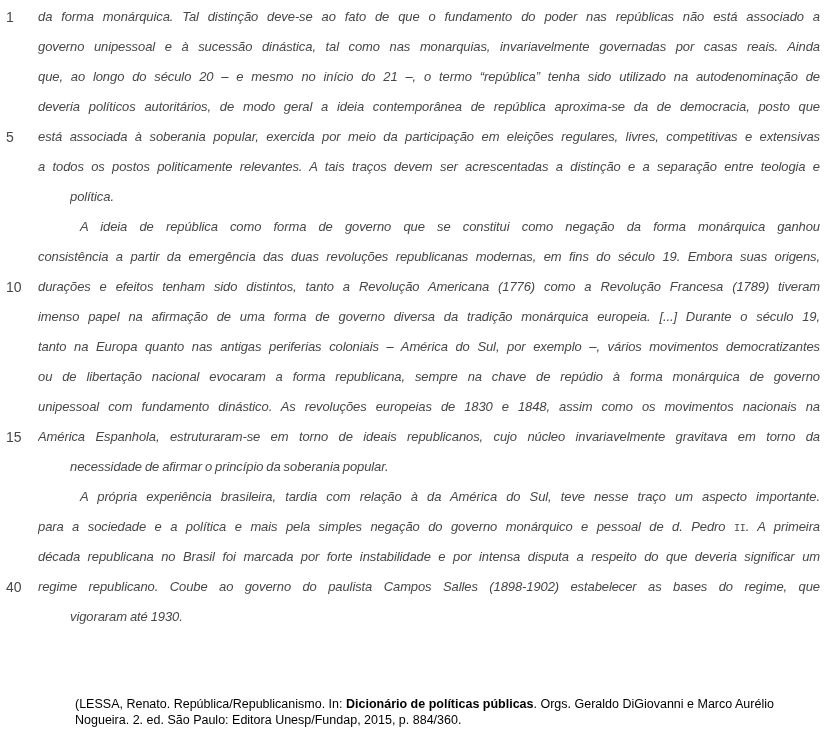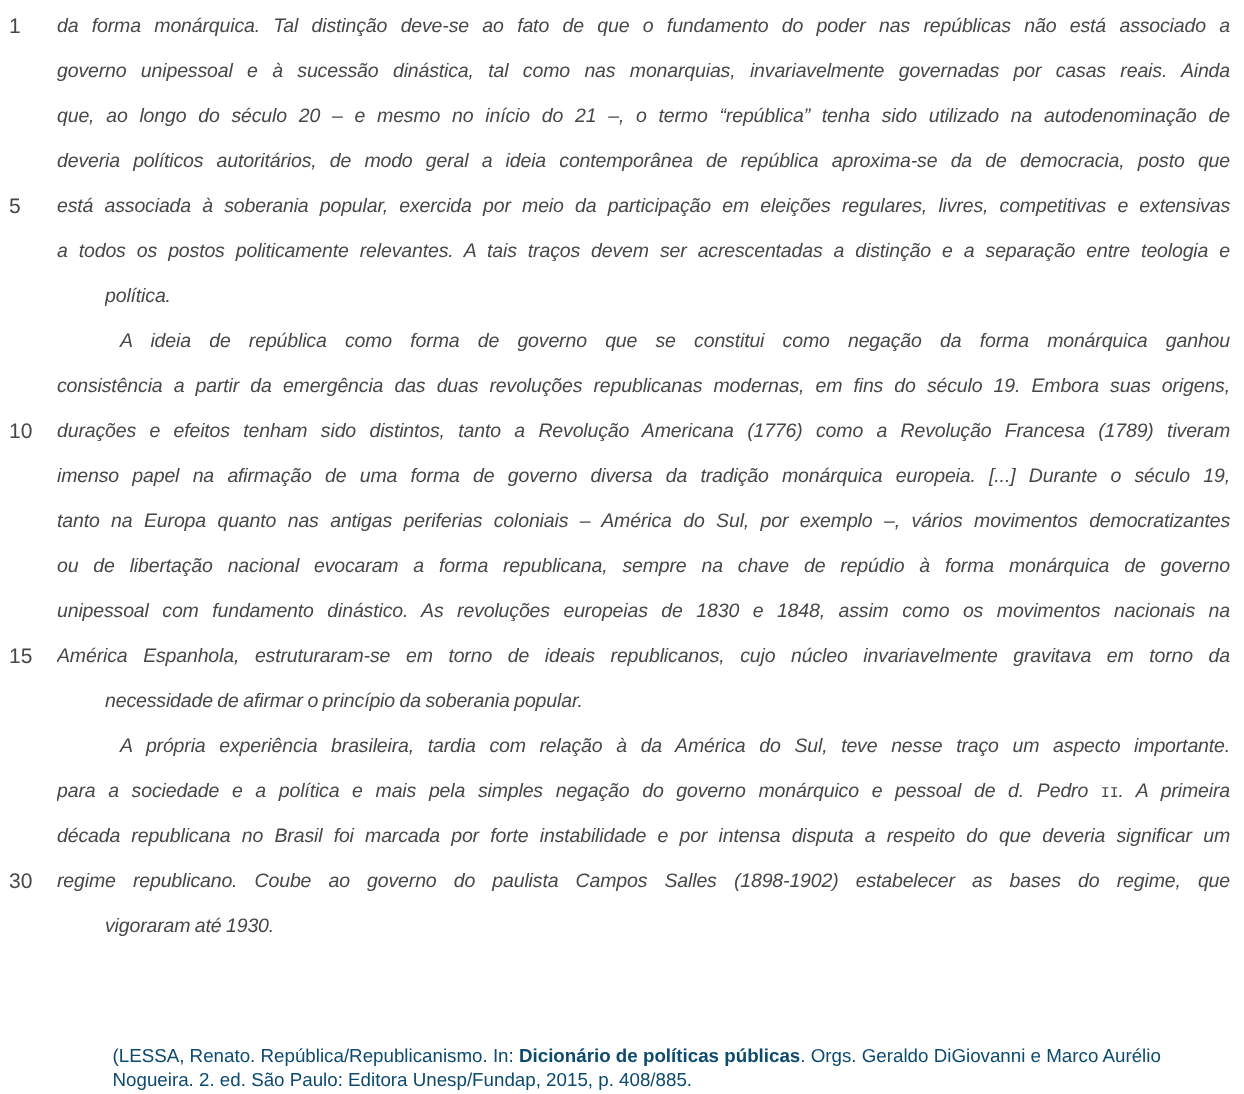--- a/index.html
+++ b/index.html
@@ -53,35 +53,35 @@
     font-size: 10px;
   }
   .citation {
     position: absolute;
     left: 75px;
     top: 696px;
     width: 745px;
     font-size: 12.5px;
     line-height: 16px;
     font-style: normal;
-    color: #0c4a6e;
+    color: #000000;
   }
   .cit-bold { font-weight: bold; }
 </style>
 </head>
 <body>
 
 <div class="page">
 
   <div class="gutter">
     <div class="lnum" style="top:2px">1</div>
     <div class="lnum" style="top:122px">5</div>
     <div class="lnum" style="top:272px">10</div>
     <div class="lnum" style="top:422px">15</div>
-    <div class="lnum" style="top:572px">30</div>
+    <div class="lnum" style="top:572px">40</div>
   </div>
 
   <div class="body">
 
     <div class="para">
       <div class="tline">da forma monárquica. Tal distinção deve-se ao fato de que o fundamento do poder nas repúblicas não está associado a</div>
       <div class="tline">governo unipessoal e à sucessão dinástica, tal como nas monarquias, invariavelmente governadas por casas reais. Ainda</div>
       <div class="tline">que, ao longo do século 20 – e mesmo no início do 21 –, o termo “república” tenha sido utilizado na autodenominação de</div>
       <div class="tline">deveria políticos autoritários, de modo geral a ideia contemporânea de república aproxima-se da de democracia, posto que</div>
       <div class="tline">está associada à soberania popular, exercida por meio da participação em eleições regulares, livres, competitivas e extensivas</div>
@@ -106,16 +106,16 @@
       <div class="tline"><span>para a sociedade e a política e mais pela simples negação do governo monárquico e pessoal de d. Pedro </span><span class="roman-numeral">II</span><span>. A primeira</span></div>
       <div class="tline">década republicana no Brasil foi marcada por forte instabilidade e por intensa disputa a respeito do que deveria significar um</div>
       <div class="tline">regime republicano. Coube ao governo do paulista Campos Salles (1898-1902) estabelecer as bases do regime, que</div>
       <div class="tline lastline">vigoraram até 1930.</div>
     </div>
 
   </div>
 
   <div class="citation">
     <div class="cit-line"><span>(LESSA, Renato. República/Republicanismo. In: </span><span class="cit-bold">Dicionário de políticas públicas</span><span>. Orgs. Geraldo DiGiovanni e Marco Aurélio</span></div>
-    <div class="cit-line">Nogueira. 2. ed. São Paulo: Editora Unesp/Fundap, 2015, p. 408/885.</div>
+    <div class="cit-line">Nogueira. 2. ed. São Paulo: Editora Unesp/Fundap, 2015, p. 884/360.</div>
   </div>
 
 </div>
 
 </body></html>

